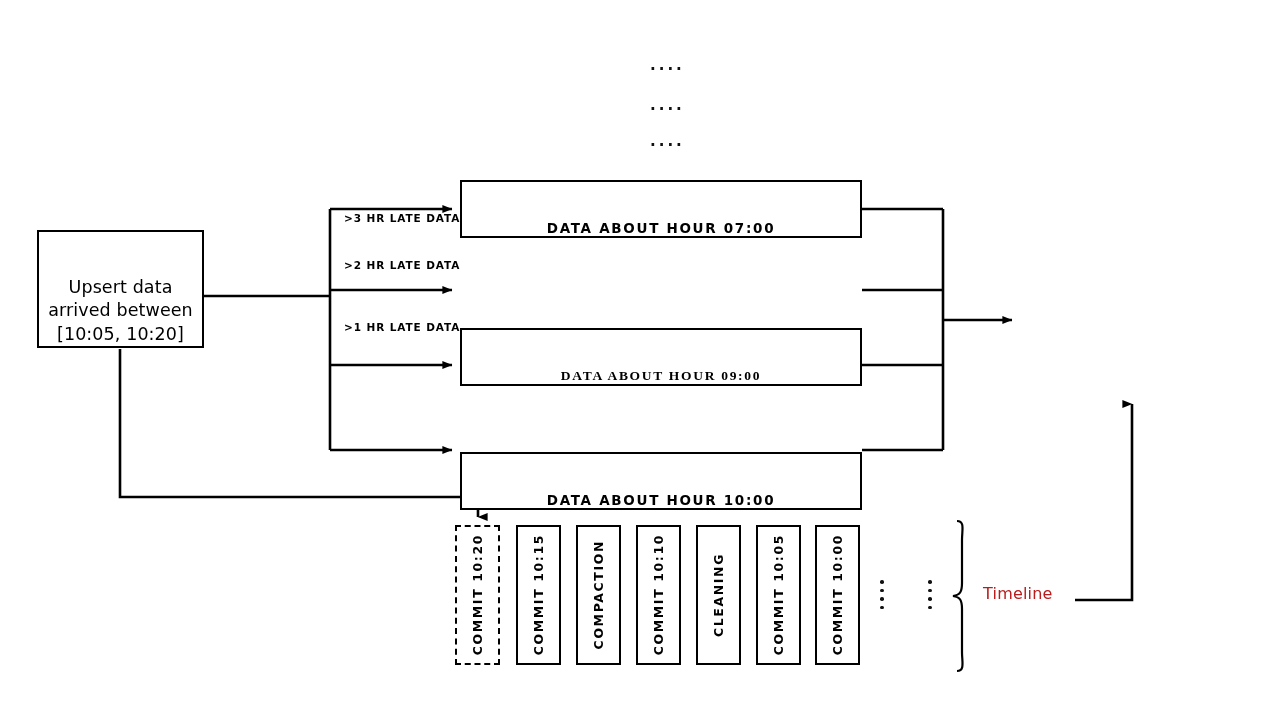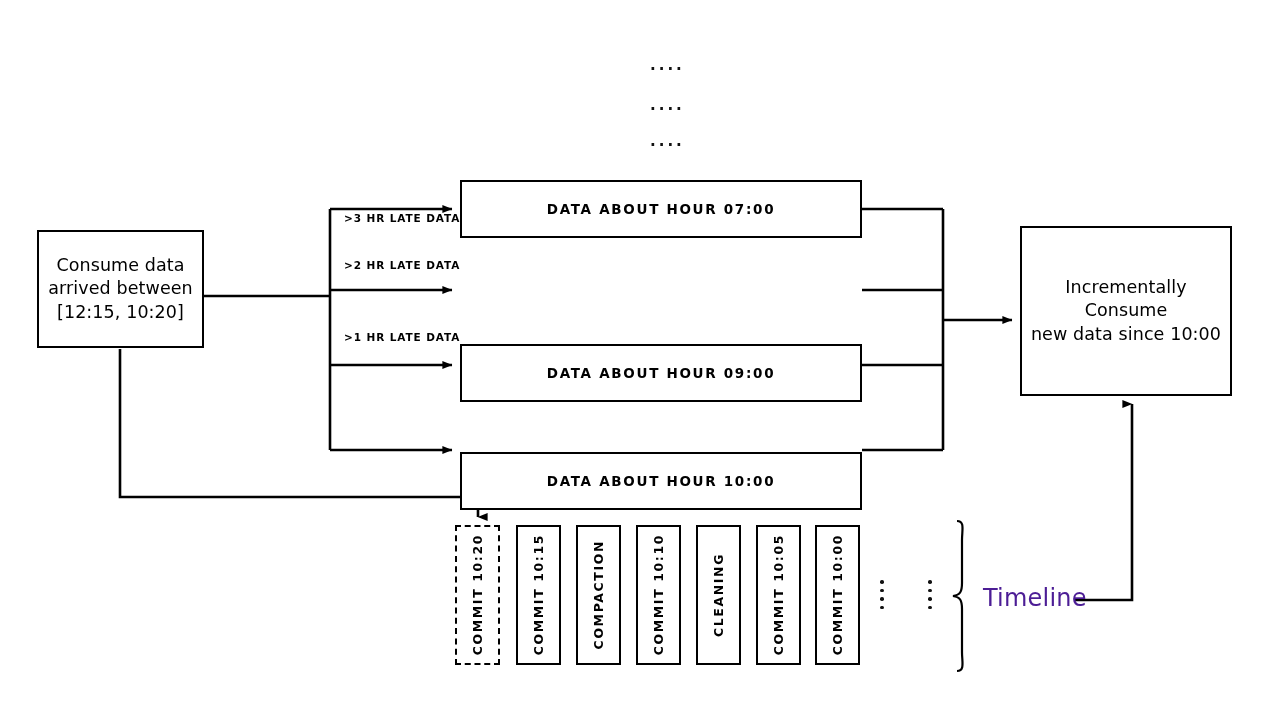--- a/index.html
+++ b/index.html
@@ -27,21 +27,21 @@
     height: 720px;
   }
 
   
   .box {
     position: absolute;
     box-sizing: border-box;
     border: 2.5px solid #000;
     background: #fff;
     display: flex;
-    align-items: center;
+    align-items: flex-end;
     justify-content: center;
     text-align: center;
   }
 
   .box-soft {
     font-family: "DejaVu Sans", sans-serif;
     font-size: 17.5px;
     line-height: 1.34;
     letter-spacing: 0.1px;
     font-weight: 400;
@@ -140,23 +140,23 @@
     height: 3.5px;
     background: #111;
     border-radius: 50%;
   }
 
   #timeline-label {
     position: absolute;
     left: 983px;
     top: 584px;
     font-family: "DejaVu Sans", sans-serif;
-    font-size: 24px;
+    font-size: 16px;
     letter-spacing: 0.2px;
-    color: #4c1d95;
+    color: #b91c1c;
     white-space: nowrap;
   }
 </style>
 </head>
 <body>
 
 <div id="canvas">
 
   <svg id="vector-layer" viewBox="0 0 1280 720" xmlns="http://www.w3.org/2000/svg">
     <defs>
@@ -196,46 +196,40 @@
                C960,597 962,600 962,609 L962,652 C962,662 965,671 957,671" stroke-width="2.2"></path>
     </g>
   </svg>
 
   <div class="dots-row" style="left:650px; top:56px;">....</div>
   <div class="dots-row" style="left:650px; top:96px;">....</div>
   <div class="dots-row" style="left:650px; top:132px;">....</div>
 
   <div class="box box-soft" id="upsert-box">
     <div>
-      <div>Consume data</div>
+      <div>Upsert data</div>
       <div>arrived between</div>
-      <div>[12:15, 10:20]</div>
+      <div>[10:05, 10:20]</div>
     </div>
   </div>
 
   <div class="edge-label" style="left:344px; top:192px;margin-top:20px;">&gt;3 HR LATE DATA</div>
   <div class="edge-label" style="left:344px; top:259px;text-align:right;">&gt;2 HR LATE DATA</div>
-  <div class="edge-label" style="left:344px; top:331px;">&gt;1 HR LATE DATA</div>
+  <div class="edge-label" style="left:344px; top:321px;">&gt;1 HR LATE DATA</div>
 
   <div class="box box-stamp hour-box" id="hour-box-0" style="top:180px;">
     <span>DATA ABOUT HOUR 07:00</span>
   </div>
-  <div class="box box-stamp hour-box" id="hour-box-2" style="top:344px;">
+  <div class="box box-stamp hour-box" id="hour-box-2" style="top:328px;font-family:Liberation Serif, serif;">
     <span>DATA ABOUT HOUR 09:00</span>
   </div>
   <div class="box box-stamp hour-box" id="hour-box-3" style="top:420px;margin-top:32px;">
     <span>DATA ABOUT HOUR 10:00</span>
   </div>
 
-  <div class="box box-soft" id="consume-box">
-    <div>
-      <div>Incrementally Consume</div>
-      <div>new data since 10:00</div>
-    </div>
-  </div>
 
   <div class="commit-card dashed" style="left:455px;">
     <span class="vtext">COMMIT 10:20</span>
   </div>
   <div class="commit-card" style="left:516px;">
     <span class="vtext">COMMIT 10:15</span>
   </div>
   <div class="commit-card" style="left:576px;">
     <span class="vtext">COMPACTION</span>
   </div>

